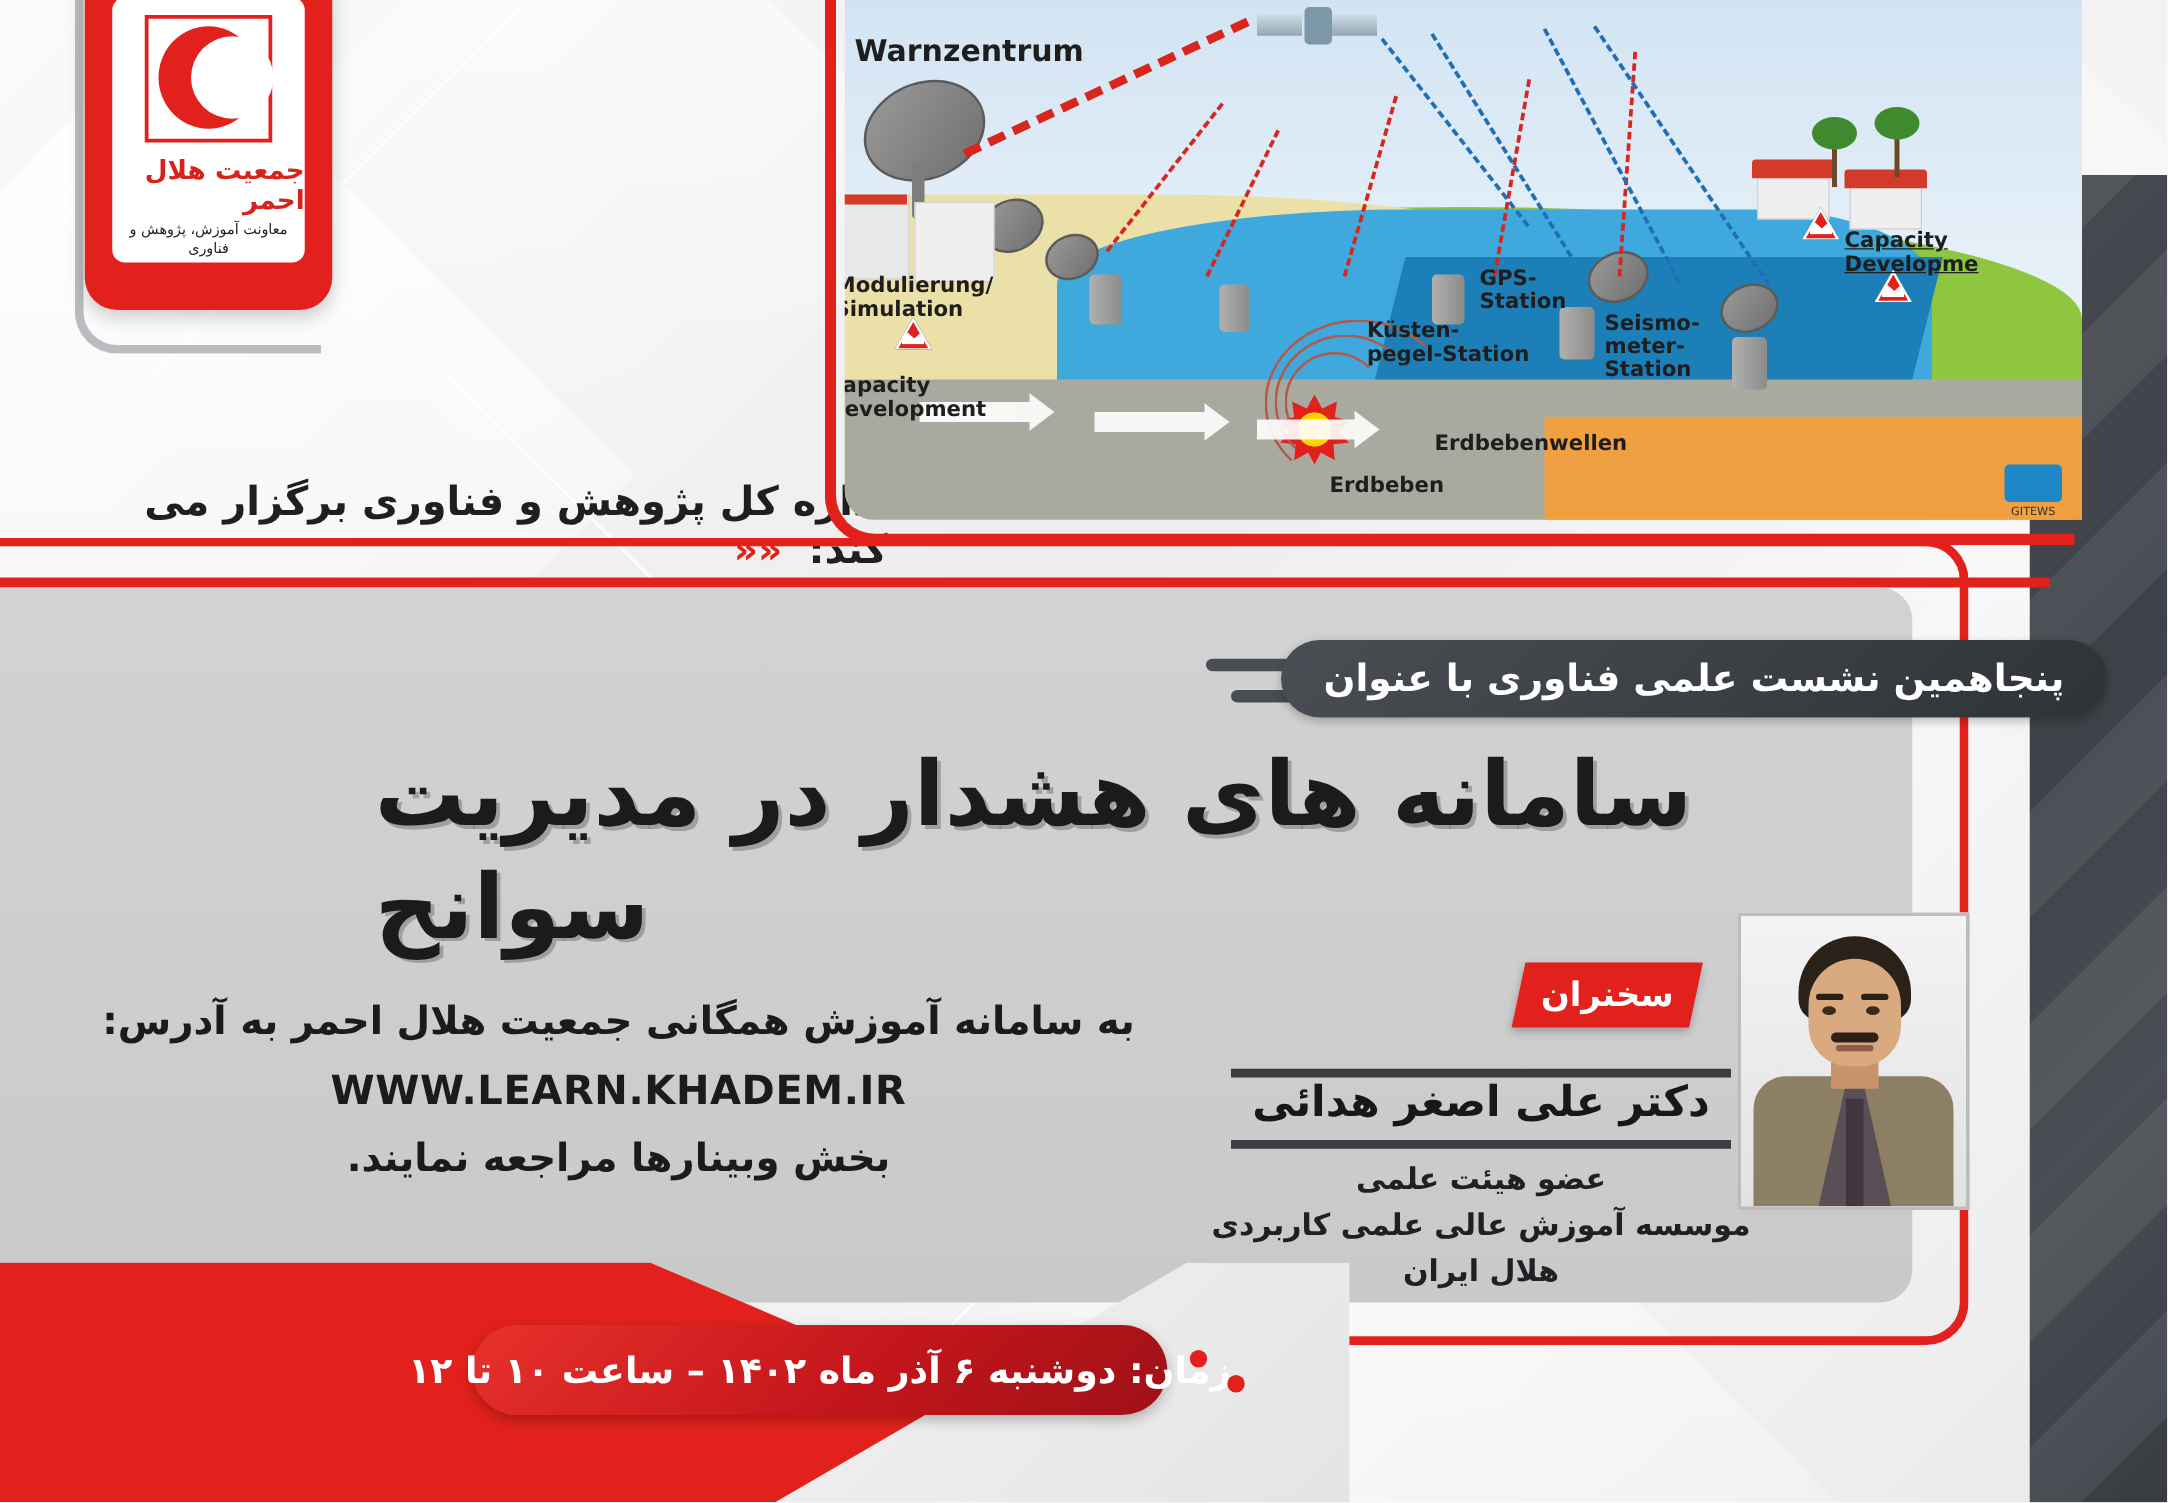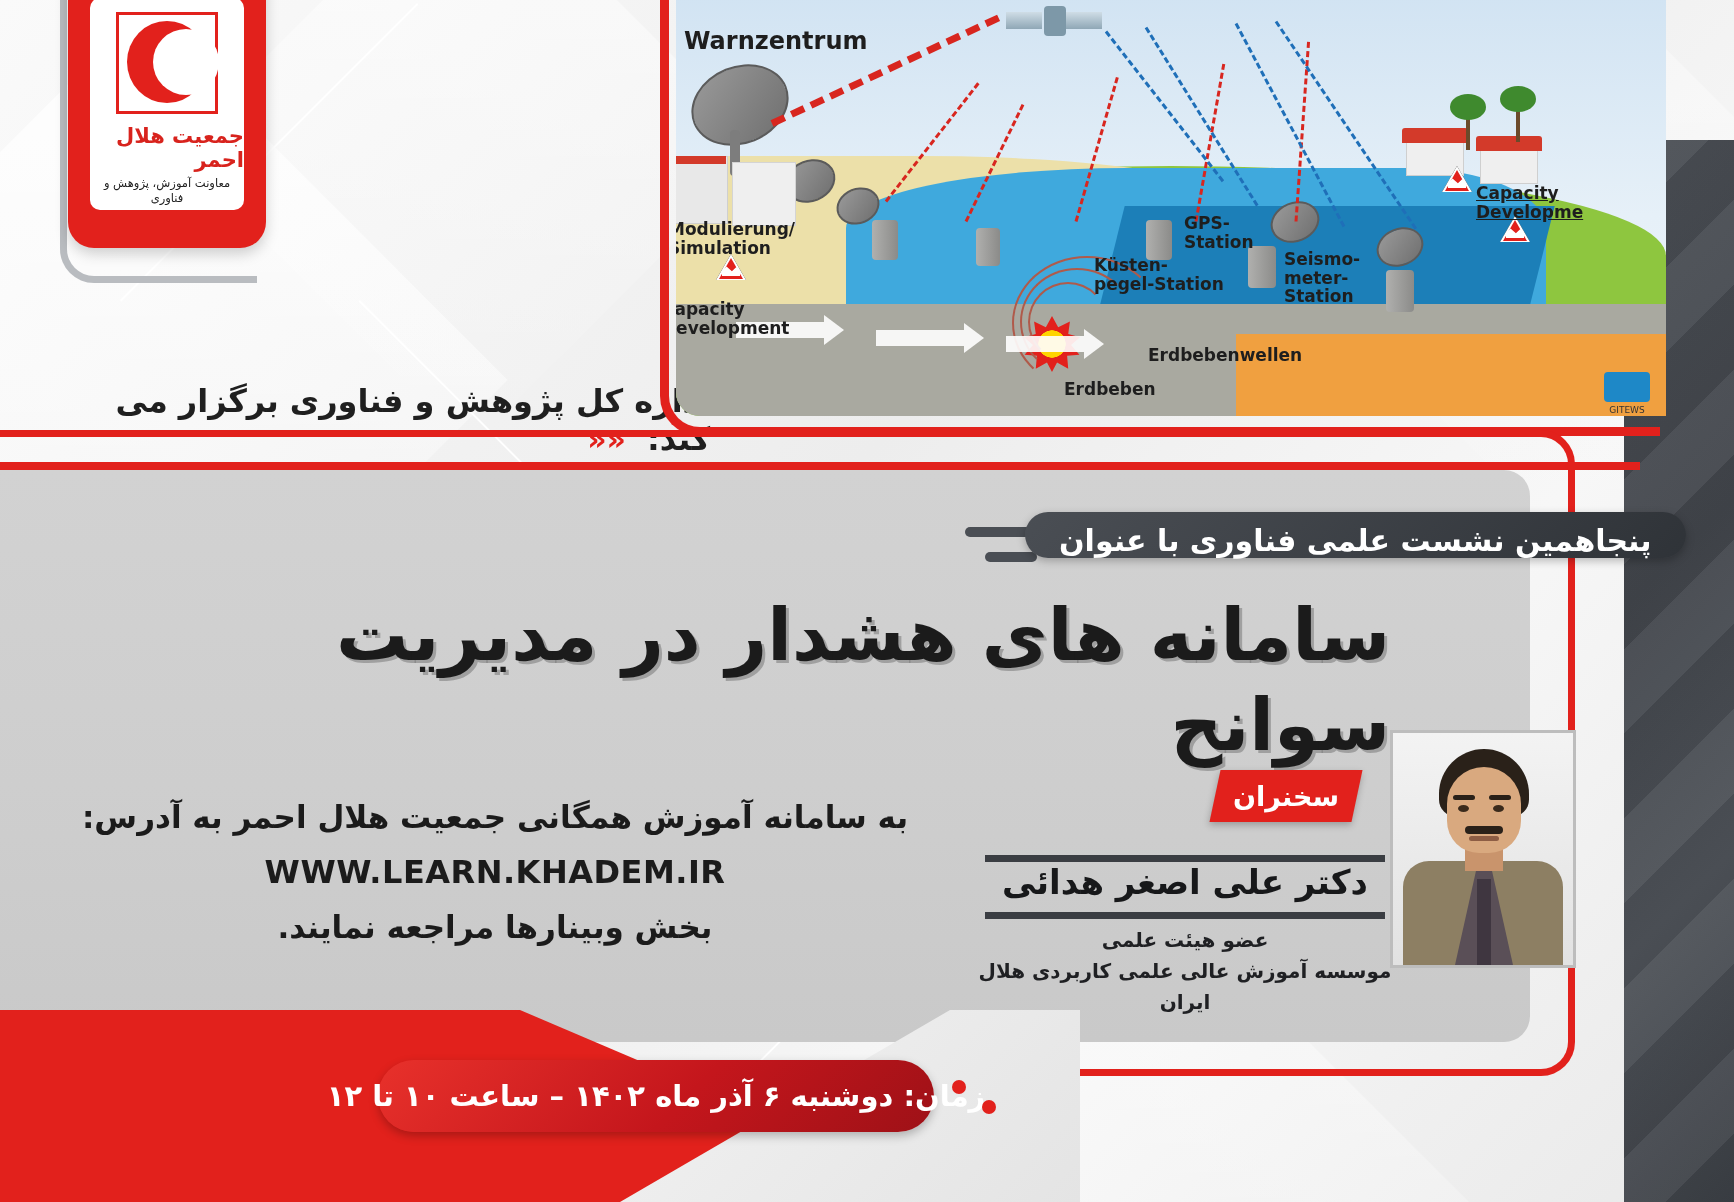--- a/index.html
+++ b/index.html
@@ -99,49 +99,49 @@
   .tree::after{content:"";position:absolute;left:-16px;top:-16px;width:36px;height:26px;border-radius:50%;background:#3f8a2e;}
 
   
   .body-frame{position:absolute;left:-20px;top:430px;width:1595px;height:646px;
       border:7px solid #e2211c;border-left:none;border-radius:0 34px 34px 0;box-sizing:border-box;}
   .body-panel{position:absolute;left:0;top:470px;width:1530px;height:572px;
       background:linear-gradient(180deg,#d2d2d2 0%,#cecece 55%,#c9c9c9 100%);border-radius:0 26px 26px 0;}
   .top-rule{position:absolute;left:0;top:462px;width:1640px;height:8px;background:#e2211c;}
 
   
-  .banner{position:absolute;left:1025px;top:512px;height:46px;padding:0 34px;
+  .banner{position:absolute;left:1025px;top:512px;height:62px;padding:0 34px;
       background:linear-gradient(135deg,#4a4e54,#2f3338);border-radius:32px;
-      display:flex;align-items:flex-end;box-shadow:0 3px 8px rgba(0,0,0,.25);}
+      display:flex;align-items:center;box-shadow:0 3px 8px rgba(0,0,0,.25);}
   .banner-text{color:#fff;font-size:30px;font-weight:bold;white-space:nowrap;}
   .banner-tick{position:absolute;background:#4a4e54;border-radius:5px;height:10px;}
   .bt1{left:965px;top:527px;width:70px;}
   .bt2{left:985px;top:552px;width:52px;}
 
   
-  .headline{position:absolute;left:300px;top:590px;width:1090px;text-align:right;
+  .headline{position:absolute;left:300px;top:590px;width:1090px;text-align:left;
       font-size:72px;font-weight:bold;color:#1b1b1b;letter-spacing:-1px;line-height:1.25;
       text-shadow:3px 3px 0 rgba(120,120,120,.55);}
 
   
   .invite{position:absolute;left:50px;top:790px;width:890px;text-align:center;direction:rtl;
       font-size:31px;font-weight:bold;color:#1b1b1b;line-height:1.75;}
   .invite .url{display:block;direction:ltr;letter-spacing:.5px;font-size:32px;}
 
   
   .spk-badge{position:absolute;left:1215px;top:770px;width:142px;height:52px;background:#e2211c;
       transform:skewX(-12deg);box-shadow:0 3px 7px rgba(0,0,0,.25);}
   .spk-badge-t{position:absolute;left:1215px;top:770px;width:142px;height:52px;display:flex;
       align-items:center;justify-content:center;color:#fff;font-weight:bold;font-size:27px;}
   .spk-rule{position:absolute;left:985px;height:7px;background:#3a3d42;width:400px;}
   .r1{top:855px;} .r2{top:912px;}
   .spk-name{position:absolute;left:985px;top:862px;width:400px;text-align:center;
       font-size:34px;font-weight:bold;color:#17181a;}
   .spk-aff{position:absolute;left:965px;top:925px;width:440px;text-align:center;
-      font-size:20px;font-weight:bold;color:#1f2023;line-height:1.55;}
+      font-size:24px;font-weight:bold;color:#1f2023;line-height:1.55;}
 
   
   .portrait{position:absolute;left:1390px;top:730px;width:180px;height:232px;
       background:#fff;border:3px solid #bdbdbd;overflow:hidden;}
   .p-bg{position:absolute;inset:0;background:linear-gradient(#f3f3f3,#e2e2e2);}
   .p-hair{position:absolute;left:46px;top:16px;width:90px;height:68px;background:#2a2119;border-radius:46px 46px 18px 18px;}
   .p-face{position:absolute;left:54px;top:34px;width:74px;height:86px;background:#d9a97f;border-radius:37px 37px 32px 32px;}
   .p-brow{position:absolute;width:22px;height:5px;background:#2a2119;border-radius:3px;}
   .p-brow.l{left:60px;top:62px;} .p-brow.r{left:96px;top:62px;}
   .p-eye{position:absolute;width:11px;height:7px;background:#3a2a1c;border-radius:50%;}

